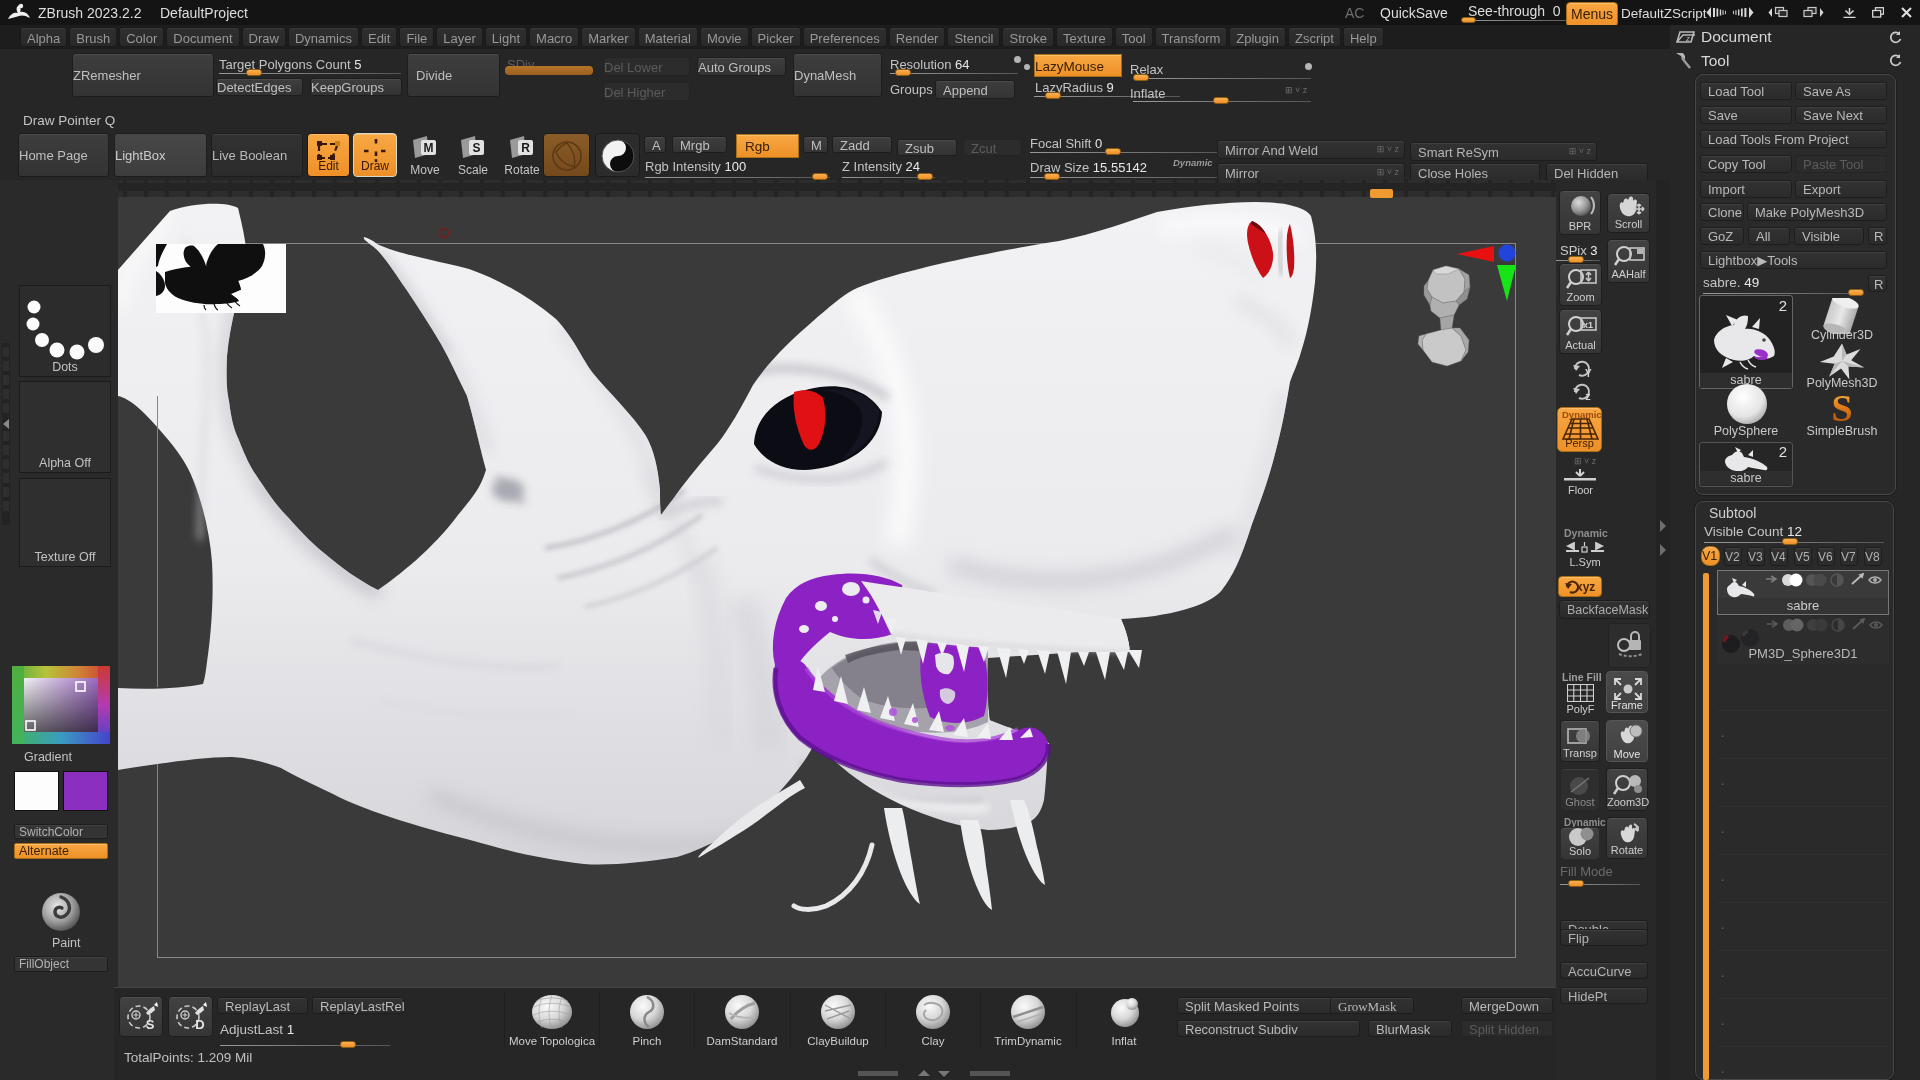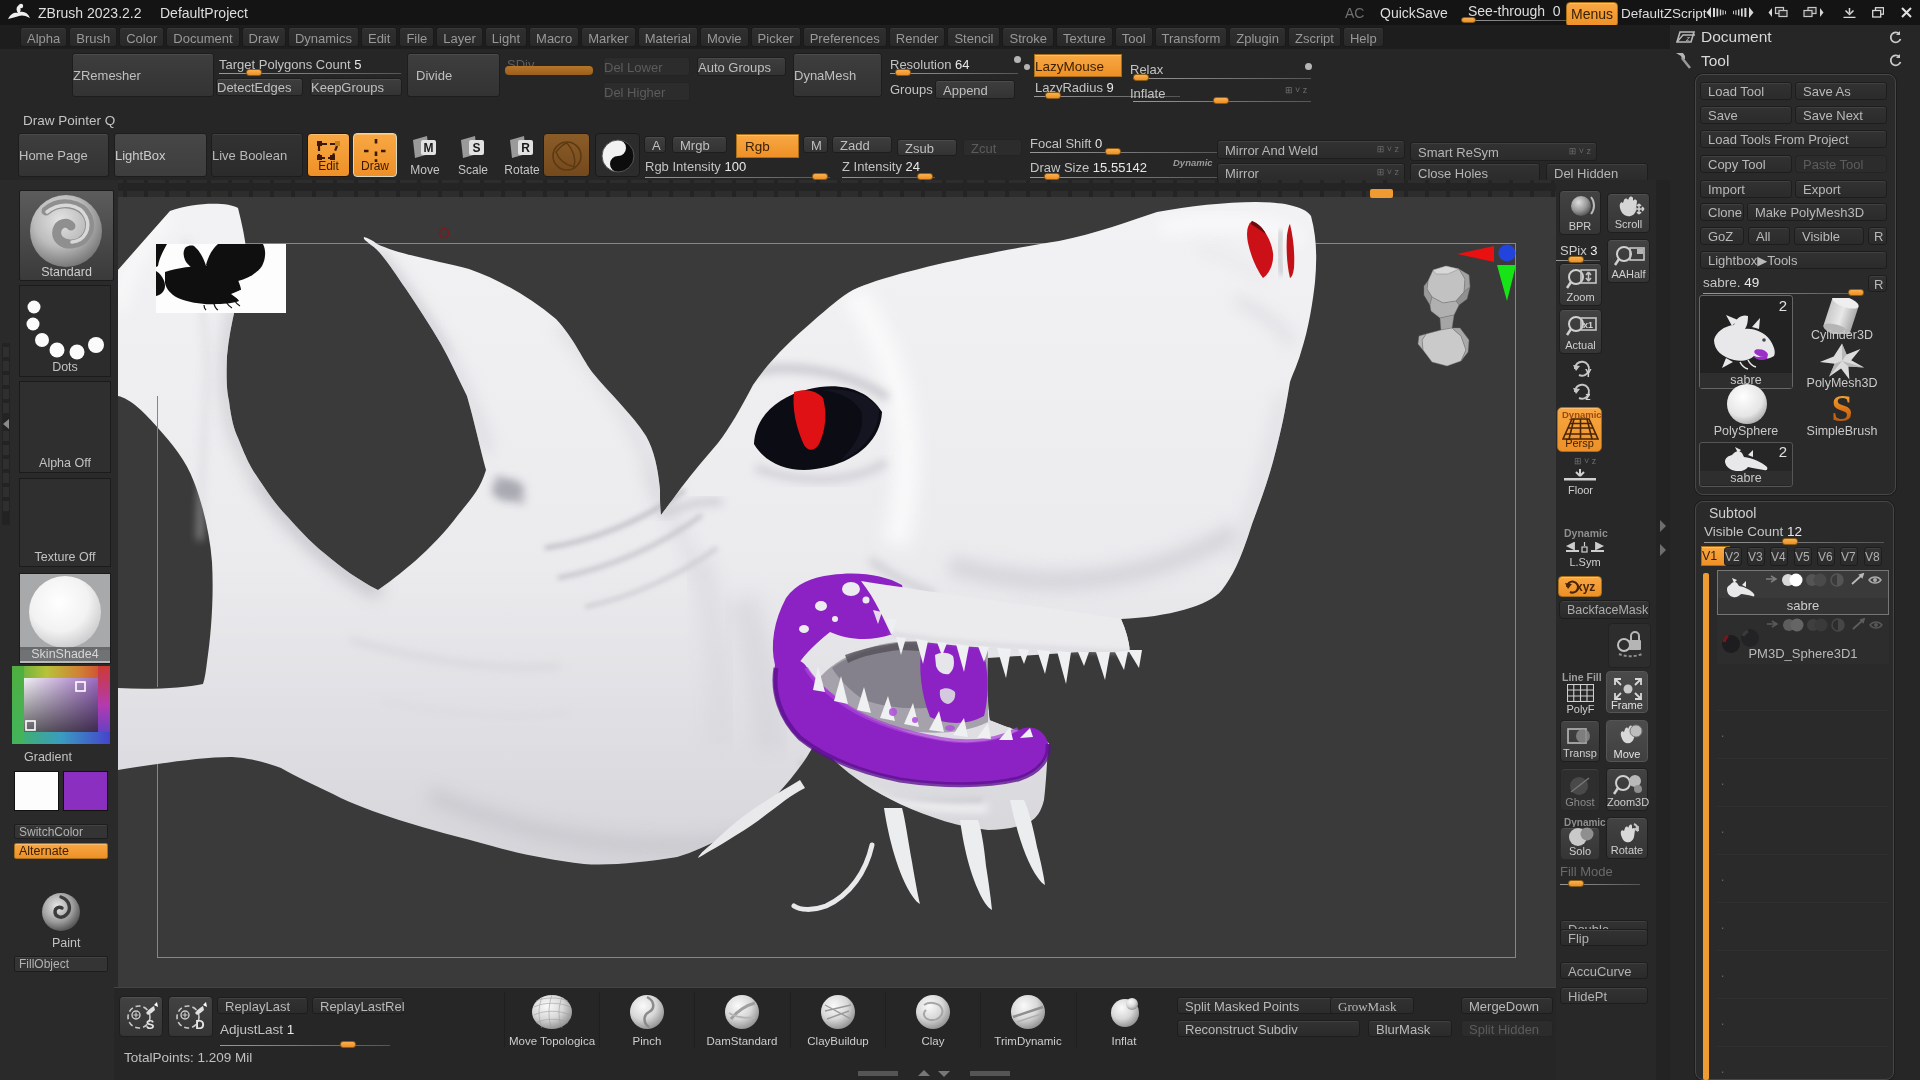--- a/index.html
+++ b/index.html
@@ -295,67 +295,38 @@
       </div>
     <div class="b dk" style="left:1410px;top:114px;width:130px;height:19px;">
         <span class="l t" style="color:#b5b5b5;">Close Holes</span>
       </div>
     <div class="b dk" style="left:1546px;top:114px;width:102px;height:19px;">
         <span class="l t" style="color:#b5b5b5;">Del Hidden</span>
       </div>
   </div>
 
   <div id="leftbar" style="left:0;top:180px;width:118px;height:900px;background:#2a2a2a;">
-    <div style="left:19px;top:10px;width:95px;height:91px;border:1px solid #1b1b1b;border-radius:2px;background:linear-gradient(#5c5c5c,#3a3a3a);overflow:hidden;">
-      <svg style="left:0;top:0;" width="93" height="78" viewBox="0 0 93 78">
-        <defs>
-            <radialGradient id="stdblob" cx="42%" cy="35%" r="65%">
-              <stop offset="0%" stop-color="#e3e3e3"></stop>
-              <stop offset="55%" stop-color="#bdbdbd"></stop>
-              <stop offset="100%" stop-color="#7a7a7a"></stop>
-            </radialGradient>
-          </defs>
-        <circle cx="46" cy="40" r="36" fill="url(#stdblob)"></circle>
-        <path d="M26 20 C40 8 62 12 68 26 C73 38 66 52 52 53 C42 54 35 47 37 39 C39 32 47 30 51 35" fill="none" stroke="#8f8f8f" stroke-width="9" stroke-linecap="round"></path>
-        <path d="M27 21 C41 10 60 13 66 26 C71 37 65 50 52 51" fill="none" stroke="#d8d8d8" stroke-width="3.5" stroke-linecap="round"></path>
-      </svg>
-      <span style="bottom:1px;width:100%;text-align:center;color:#cdcdcd;font-size:12.5px;">Standard</span>
-    </div>
     <div style="left:19px;top:201px;width:92px;height:92px;border:1px solid #1b1b1b;background:#2f2f2f;">
       <span style="bottom:2px;width:100%;text-align:center;color:#c2c2c2;font-size:12.5px;">Alpha Off</span>
     </div>
     <div style="left:19px;top:105px;width:92px;height:92px;border:1px solid #1b1b1b;background:#2c2c2c;">
       <svg style="left:0;top:0;" width="90" height="75" viewBox="0 0 90 75">
         <g fill="#fbfbfb">
             <circle cx="14" cy="21" r="6.5"></circle>
             <circle cx="13" cy="38" r="6.5"></circle>
             <circle cx="22" cy="54" r="7"></circle>
             <circle cx="37" cy="64" r="7.5"></circle>
             <circle cx="57" cy="66" r="7.5"></circle>
             <circle cx="76" cy="59" r="8"></circle>
           </g>
       </svg>
       <span style="bottom:2px;width:100%;text-align:center;color:#c2c2c2;font-size:12.5px;">Dots</span>
     </div>
     <div style="left:19px;top:298px;width:92px;height:89px;border:1px solid #1b1b1b;background:#2f2f2f;">
       <span style="bottom:2px;width:100%;text-align:center;color:#c2c2c2;font-size:12.5px;">Texture Off</span>
-    </div>
-    <div style="left:19px;top:393px;width:92px;height:91px;border:1px solid #1b1b1b;background:#b9babc;overflow:hidden;">
-      <svg style="left:0;top:0;" width="90" height="76" viewBox="0 0 90 76">
-        <defs>
-            <radialGradient id="skinsph" cx="42%" cy="36%" r="68%">
-              <stop offset="0%" stop-color="#ffffff"></stop>
-              <stop offset="60%" stop-color="#f2f2f2"></stop>
-              <stop offset="100%" stop-color="#c9c9cb"></stop>
-            </radialGradient>
-          </defs>
-        <rect x="0" y="0" width="90" height="76" fill="#a8a9ab"></rect>
-        <circle cx="45" cy="38" r="36" fill="url(#skinsph)"></circle>
-      </svg>
-      <span style="bottom:2px;width:100%;text-align:center;color:#d6d6d6;font-size:12.5px;background:#33333388;">SkinShade4</span>
     </div>
     <svg style="left:12px;top:486px;" width="98" height="78" viewBox="0 0 98 78">
       <defs>
         <linearGradient id="hueT" x1="0" y1="0" x2="1" y2="0">
             <stop offset="0" stop-color="#4fae3f"></stop>
             <stop offset="0.35" stop-color="#b8c23a"></stop>
             <stop offset="0.7" stop-color="#d07f35"></stop>
             <stop offset="1" stop-color="#cc3a33"></stop>
           </linearGradient>
         <linearGradient id="hueR" x1="0" y1="0" x2="0" y2="1">
@@ -1018,21 +989,21 @@
           <path d="M28 8 L33 3 L33 10 Z" fill="#e8e8ea"></path>
       </svg>
       <div style="left:0;bottom:1px;width:100%;height:14px;background:#2e2e2e;text-align:center;color:#c9c9c9;font-size:12.5px;">sabre</div>
     </div>
 
     <div style="left:25px;top:476px;width:199px;height:579px;border:1px solid #474747;border-radius:8px;background:#2a2a2a;box-shadow:0 0 0 1px #1c1c1c;"></div>
     <span class="t" style="left:39px;top:480px;color:#d0d0d0;font-size:14px;">Subtool</span>
     <span class="t" style="left:34px;top:499px;color:#c5c5c5;font-size:13.5px;">Visible Count&nbsp;<span style="color:#e8e8e8">12</span></span>
     <div class="sl" style="left:34px;top:517px;width:180px;"></div>
     <div class="sh" style="left:112px;top:513px;"></div>
-    <div class="ob bc" style="left:31px;top:521px;width:29px;height:20px;border-radius:0;">
+    <div class="ob bc" style="left:31px;top:521px;width:19px;height:20px;border-radius:8px;">
         <span class="l" style="font-size:12.5px;">V1</span>
       </div>
     <div class="b bc dk" style="left:54px;top:522px;width:18px;height:19px;">
         <span class="l" style="font-size:12px;color:#b0b0b0;">V2</span>
       </div>
     <div class="b bc dk" style="left:77px;top:522px;width:18px;height:19px;">
         <span class="l" style="font-size:12px;color:#b0b0b0;">V3</span>
       </div>
     <div class="b bc dk" style="left:100px;top:522px;width:18px;height:19px;">
         <span class="l" style="font-size:12px;color:#b0b0b0;">V4</span>

